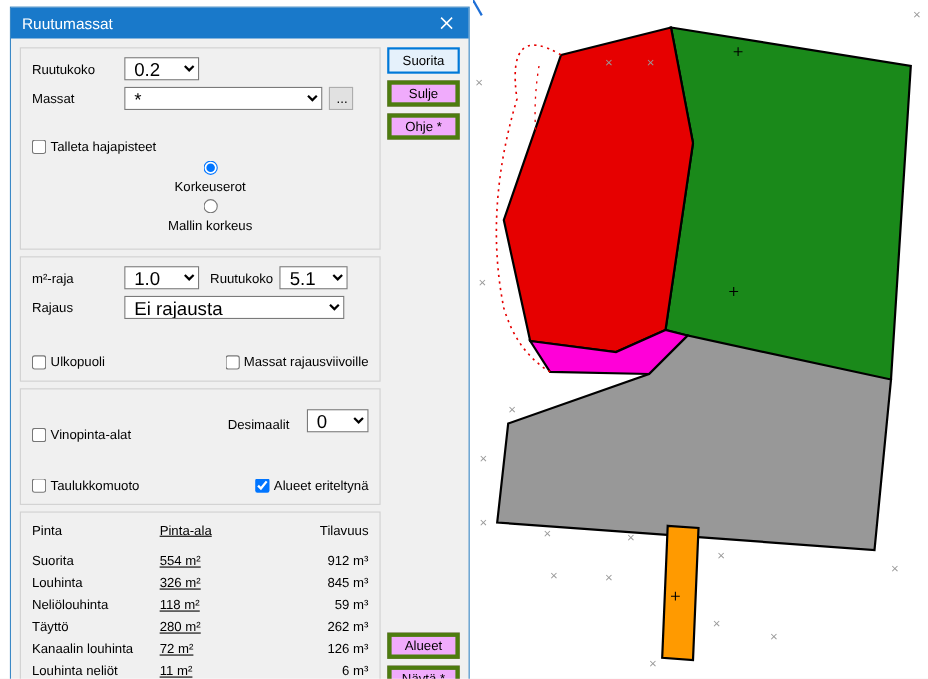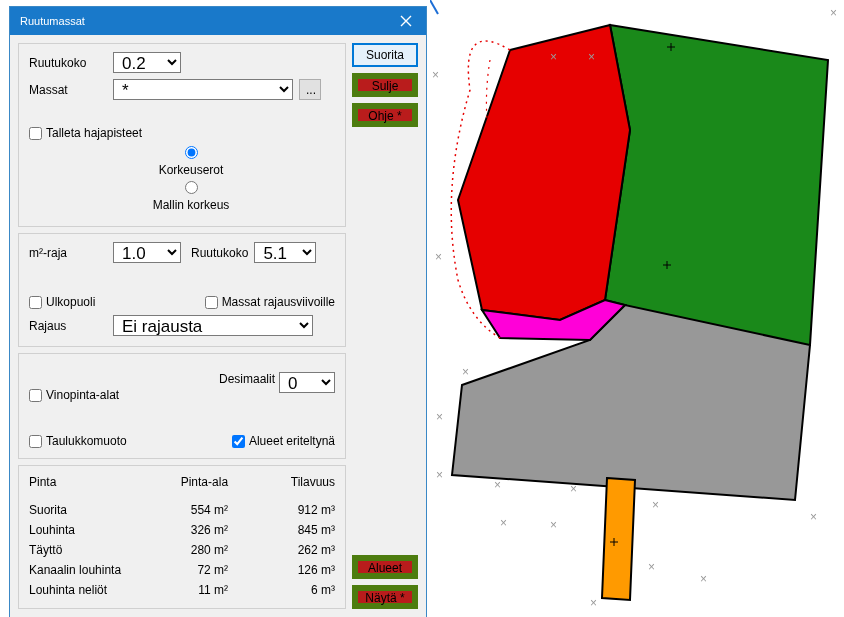--- a/index.html
+++ b/index.html
@@ -22,21 +22,21 @@
     background: #f0f0f0;
   }
   .titlebar {
     background: #1979ca;
     color: #fff;
     height: 28px;
     display: flex;
     align-items: center;
     justify-content: space-between;
     padding-left: 10px;
-    font-size: 11px;
+    font-size: 14px;
   }
   .titlebar .close {
     width: 40px;
     height: 28px;
     display: flex;
     align-items: center;
     justify-content: center;
     cursor: pointer;
     font-family: sans-serif;
   }
@@ -48,22 +48,22 @@
   }
   .leftcol { flex: 1; }
   .rightcol {
     width: 66px;
     display: flex;
     flex-direction: column;
     gap: 6px;
     align-items: stretch;
   }
   .btn {
-    border: 6px solid #4d7c0f;
-    background: #b91c1c;
+    border: 4px solid #4d7c0f;
+    background: #f0abfc;
     height: 24px;
     font-size: 12px;
     cursor: pointer;
     padding: 0 6px;
   }
   .btn:focus, .btn.primary {
     border: 2px solid #0078d7;
     background: #e5f1fb;
   }
   .group {
@@ -119,21 +119,21 @@
   .radio input { margin: 0; }
   .table {
     border: 1px solid #d0d0d0;
     padding: 6px 10px 8px 10px;
   }
   .trow {
     display: flex;
     padding: 3px 0;
   }
   .trow .c1 { flex: 1.4; }
-  .trow .c2 { flex: 1; text-align: right; padding-right: 24px; }
+  .trow .c2 { flex: 1; padding-right: 24px; text-decoration: underline; }
   .trow .c3 { flex: 1; text-align: right; }
   .thead { font-weight: 400; margin-bottom: 8px; }
   .canvas {
     position: absolute;
     left: 430px;
     top: 0;
     width: 414px;
     height: 617px;
   }
   .marker {
@@ -184,43 +184,43 @@
         </label>
       </div>
 
       <div class="group">
         <div class="row">
           <span class="lbl">m²-raja</span>
           <select class="sel-sm"><option>1.0</option></select>
           <span style="margin-left:4px">Ruutukoko</span>
           <select style="width:62px"><option>5.1</option></select>
         </div>
-        <div class="row" style="justify-content:space-between">
-          <label class="chk">
-            <input type="checkbox" style="">
-            <span>Ulkopuoli</span>
-          </label>
-          <label class="chk">
-            <input type="checkbox" style="">
-            <span>Massat rajausviivoille</span>
-          </label>
-        </div>
         <div class="row">
           <span class="lbl">Rajaus</span>
           <select class="sel-lg"><option>Ei rajausta</option></select>
         </div>
+        <div class="row" style="justify-content:space-between">
+          <label class="chk">
+            <input type="checkbox" style="">
+            <span>Ulkopuoli</span>
+          </label>
+          <label class="chk">
+            <input type="checkbox" style="">
+            <span>Massat rajausviivoille</span>
+          </label>
+        </div>
       </div>
 
       <div class="group">
         <div class="row" style="justify-content:space-between">
           <label class="chk">
             <input type="checkbox" style="">
             <span>Vinopinta-alat</span>
           </label>
-          <div style="display:flex;align-items:flex-start;gap:4px">
+          <div style="display:flex;align-items:flex-end;gap:16px">
             <span>Desimaalit</span>
             <select style="width:56px"><option>0</option></select>
           </div>
         </div>
         <div class="row" style="justify-content:space-between">
           <label class="chk">
             <input type="checkbox" style="">
             <span>Taulukkomuoto</span>
           </label>
           <label class="chk">
@@ -239,20 +239,25 @@
         <div id="tbody">
             <div class="trow">
               <span class="c1">Suorita</span>
               <span class="c2">554 m²</span>
               <span class="c3">912 m³</span>
             </div>
             <div class="trow">
               <span class="c1">Louhinta</span>
               <span class="c2">326 m²</span>
               <span class="c3">845 m³</span>
+            </div>
+            <div class="trow">
+              <span class="c1">Neliölouhinta</span>
+              <span class="c2">118 m²</span>
+              <span class="c3">59 m³</span>
             </div>
             <div class="trow">
               <span class="c1">Täyttö</span>
               <span class="c2">280 m²</span>
               <span class="c3">262 m³</span>
             </div>
             <div class="trow">
               <span class="c1">Kanaalin louhinta</span>
               <span class="c2">72 m²</span>
               <span class="c3">126 m³</span>

